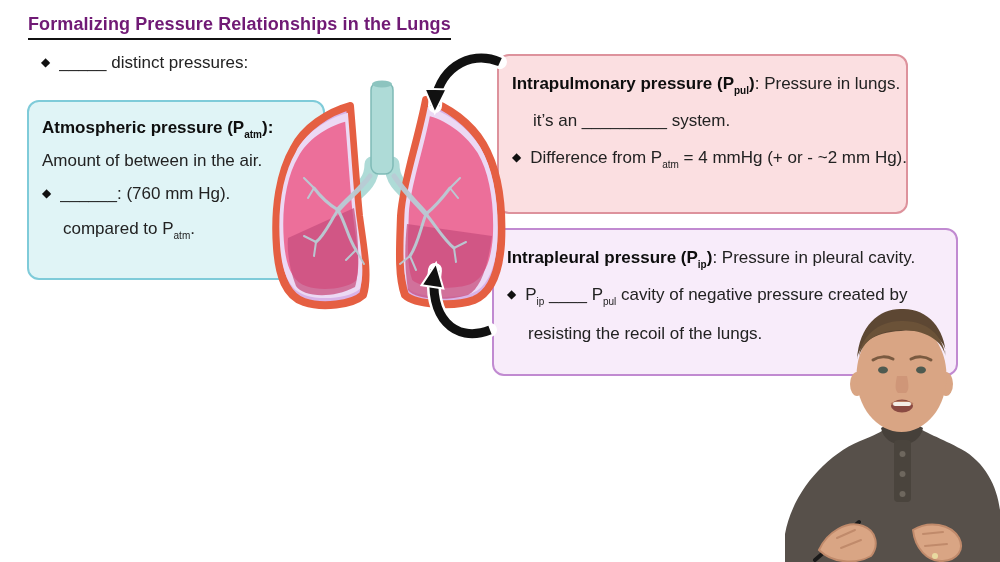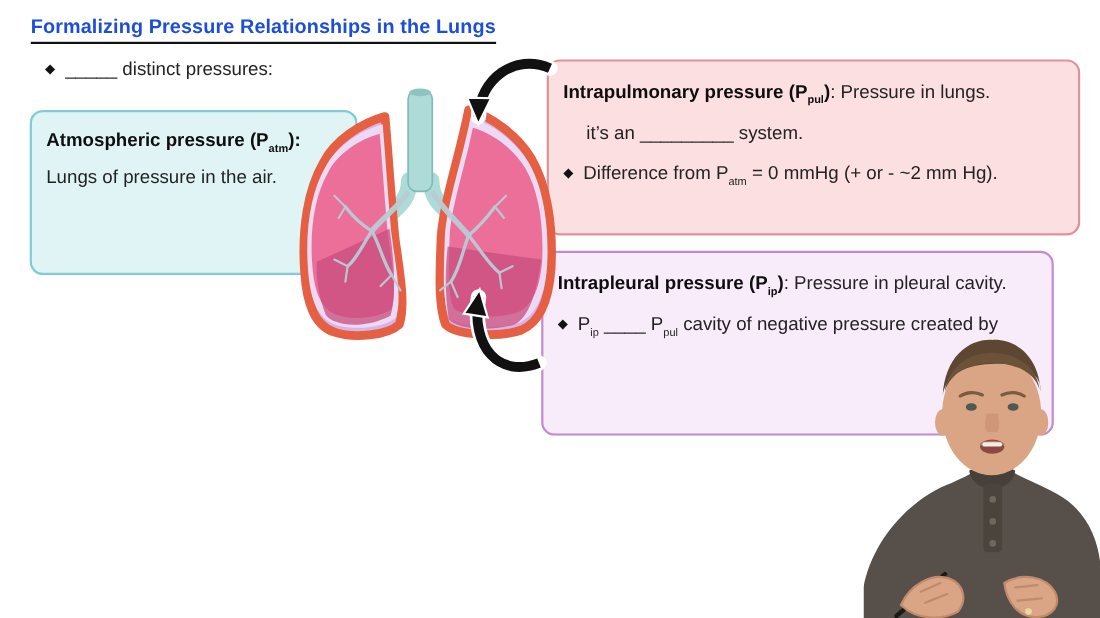--- a/index.html
+++ b/index.html
@@ -13,72 +13,75 @@
   }
   *{margin:0;padding:0;box-sizing:border-box;}
   html,body{width:1000px;height:562px;}
   body{
     font-family:"Liberation Sans","DejaVu Sans",sans-serif;
     background:#ffffff; color:var(--ink); overflow:hidden; position:relative;
   }
   .frame{position:absolute;inset:0;width:1000px;height:562px;background:#fff;}
   .title{
     position:absolute; left:28px; top:14px;
-    font-size:18px; font-weight:700; color:#1d4ed8;
+    font-size:18px; font-weight:700; color:#701a75;
     border-bottom:2.5px solid #111; padding-bottom:3px; letter-spacing:.1px;
   }
   .line{white-space:nowrap; font-size:17px;}
   .blt{font-size:12px; margin-right:9px; position:relative; top:-2px; color:#111;}
   sub.s{font-size:10px; line-height:0; vertical-align:-5px; letter-spacing:0;}
   .b{font-weight:700; color:#0e0e0e;}
   .intro{position:absolute; left:41px; top:53px;}
   .bottomline{position:absolute; left:28px; top:360px;}
   .box{position:absolute; border-radius:12px; z-index:2;}
   .box .pad{padding:9px 13px 6px 13px;}
-  .atm-box{left:27px; top:100px; width:298px; height:150px;
+  .atm-box{left:27px; top:100px; width:298px; height:180px;
     background:var(--cyan-bg); border:2px solid var(--cyan-border);}
   .atm-box .line{line-height:33px;}
-  .pul-box{left:497px; top:54px; width:485px; height:160px;
+  .pul-box{left:497px; top:54px; width:411px; height:160px;
     background:var(--pink-bg); border:2px solid var(--pink-border);}
   .pul-box .line{line-height:37px;}
-  .ip-box{left:492px; top:228px; width:466px; height:168px;
+  .ip-box{left:492px; top:228px; width:466px; height:148px;
     background:var(--purple-bg); border:2px solid var(--purple-border);}
   .ip-box .line{line-height:37px;}
   .cont{padding-left:21px;}
   .lungs-svg{position:absolute; left:258px; top:46px; width:252px; height:348px; z-index:3;}
   .presenter{position:absolute; left:785px; top:298px; width:215px; height:264px; z-index:4;}
 </style>
 </head>
 <body>
 
 <div class="frame">
 
   <div class="title">Formalizing Pressure Relationships in the Lungs</div>
 
   <div class="line intro"><span class="blt">◆</span><span>_____ distinct pressures:</span></div>
 
   <div class="box atm-box">
     <div class="pad">
       <div class="line"><span class="b">Atmospheric pressure (P</span><sub class="s b">atm</sub><span class="b">):</span></div>
-      <div class="line">Lungs of pressure in the air.</div>
+      <div class="line">Amount of between in the air.</div>
+      <div class="line"><span class="blt">◆</span><span>______: (760 mm Hg).</span></div>
+      <div class="line cont"><span>compared to P</span><sub class="s">atm</sub><span>.</span></div>
     </div>
   </div>
 
   <div class="box pul-box">
     <div class="pad">
       <div class="line"><span class="b">Intrapulmonary pressure (P</span><sub class="s b">pul</sub><span class="b">)</span><span>: Pressure in lungs.</span></div>
       <div class="line cont">it’s an _________ system.</div>
-      <div class="line"><span class="blt">◆</span><span>Difference from P</span><sub class="s">atm</sub><span> = 0 mmHg (+ or - ~2 mm Hg).</span></div>
+      <div class="line"><span class="blt">◆</span><span>Difference from P</span><sub class="s">atm</sub><span> = 4 mmHg (+ or - ~2 mm Hg).</span></div>
     </div>
   </div>
 
   <div class="box ip-box">
     <div class="pad">
       <div class="line"><span class="b">Intrapleural pressure (P</span><sub class="s b">ip</sub><span class="b">)</span><span>: Pressure in pleural cavity.</span></div>
       <div class="line"><span class="blt">◆</span><span>P</span><sub class="s">ip</sub><span> ____ P</span><sub class="s">pul</sub><span> cavity of negative pressure created by</span></div>
+      <div class="line cont">resisting the recoil of the lungs.</div>
     </div>
   </div>
 
 
   <svg class="lungs-svg" viewBox="0 0 252 348">
     <defs>
       <marker id="ah" markerUnits="userSpaceOnUse" markerWidth="30" markerHeight="30" refX="20" refY="15" orient="auto">
         <path d="M3,4 L27,15 L3,26 Z" fill="#111" stroke="#fff" stroke-width="2"></path>
       </marker>
     </defs>

